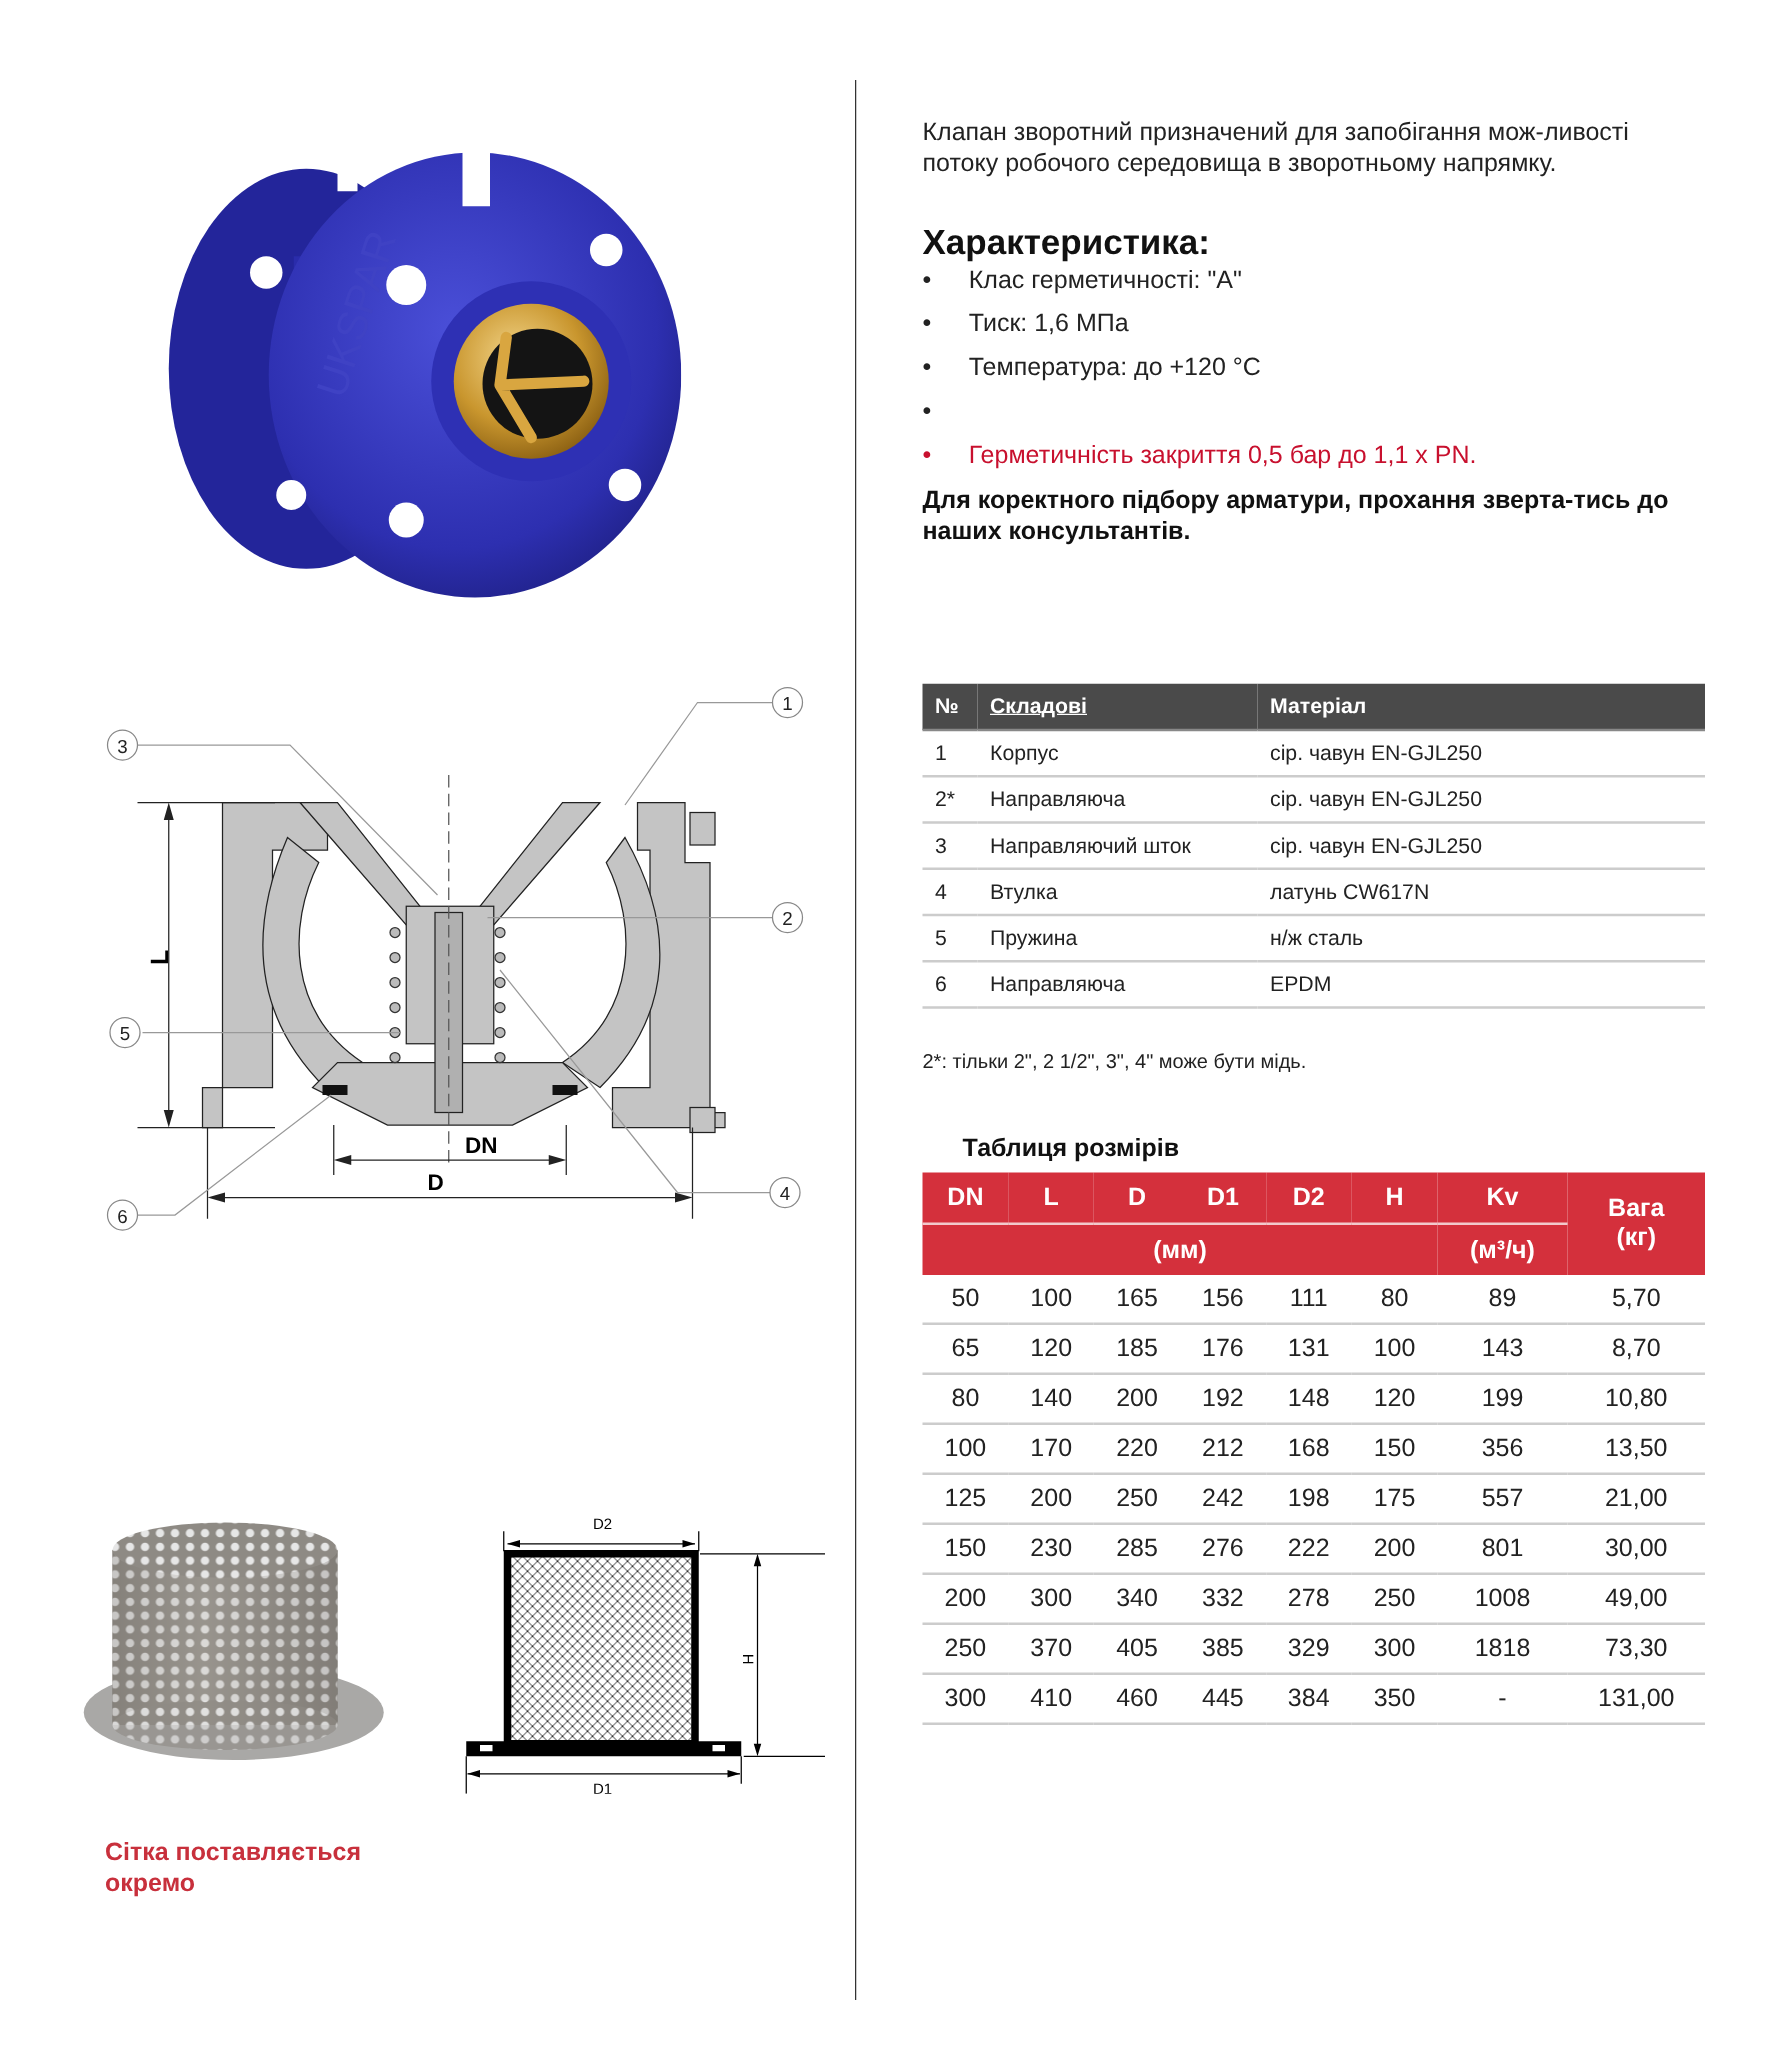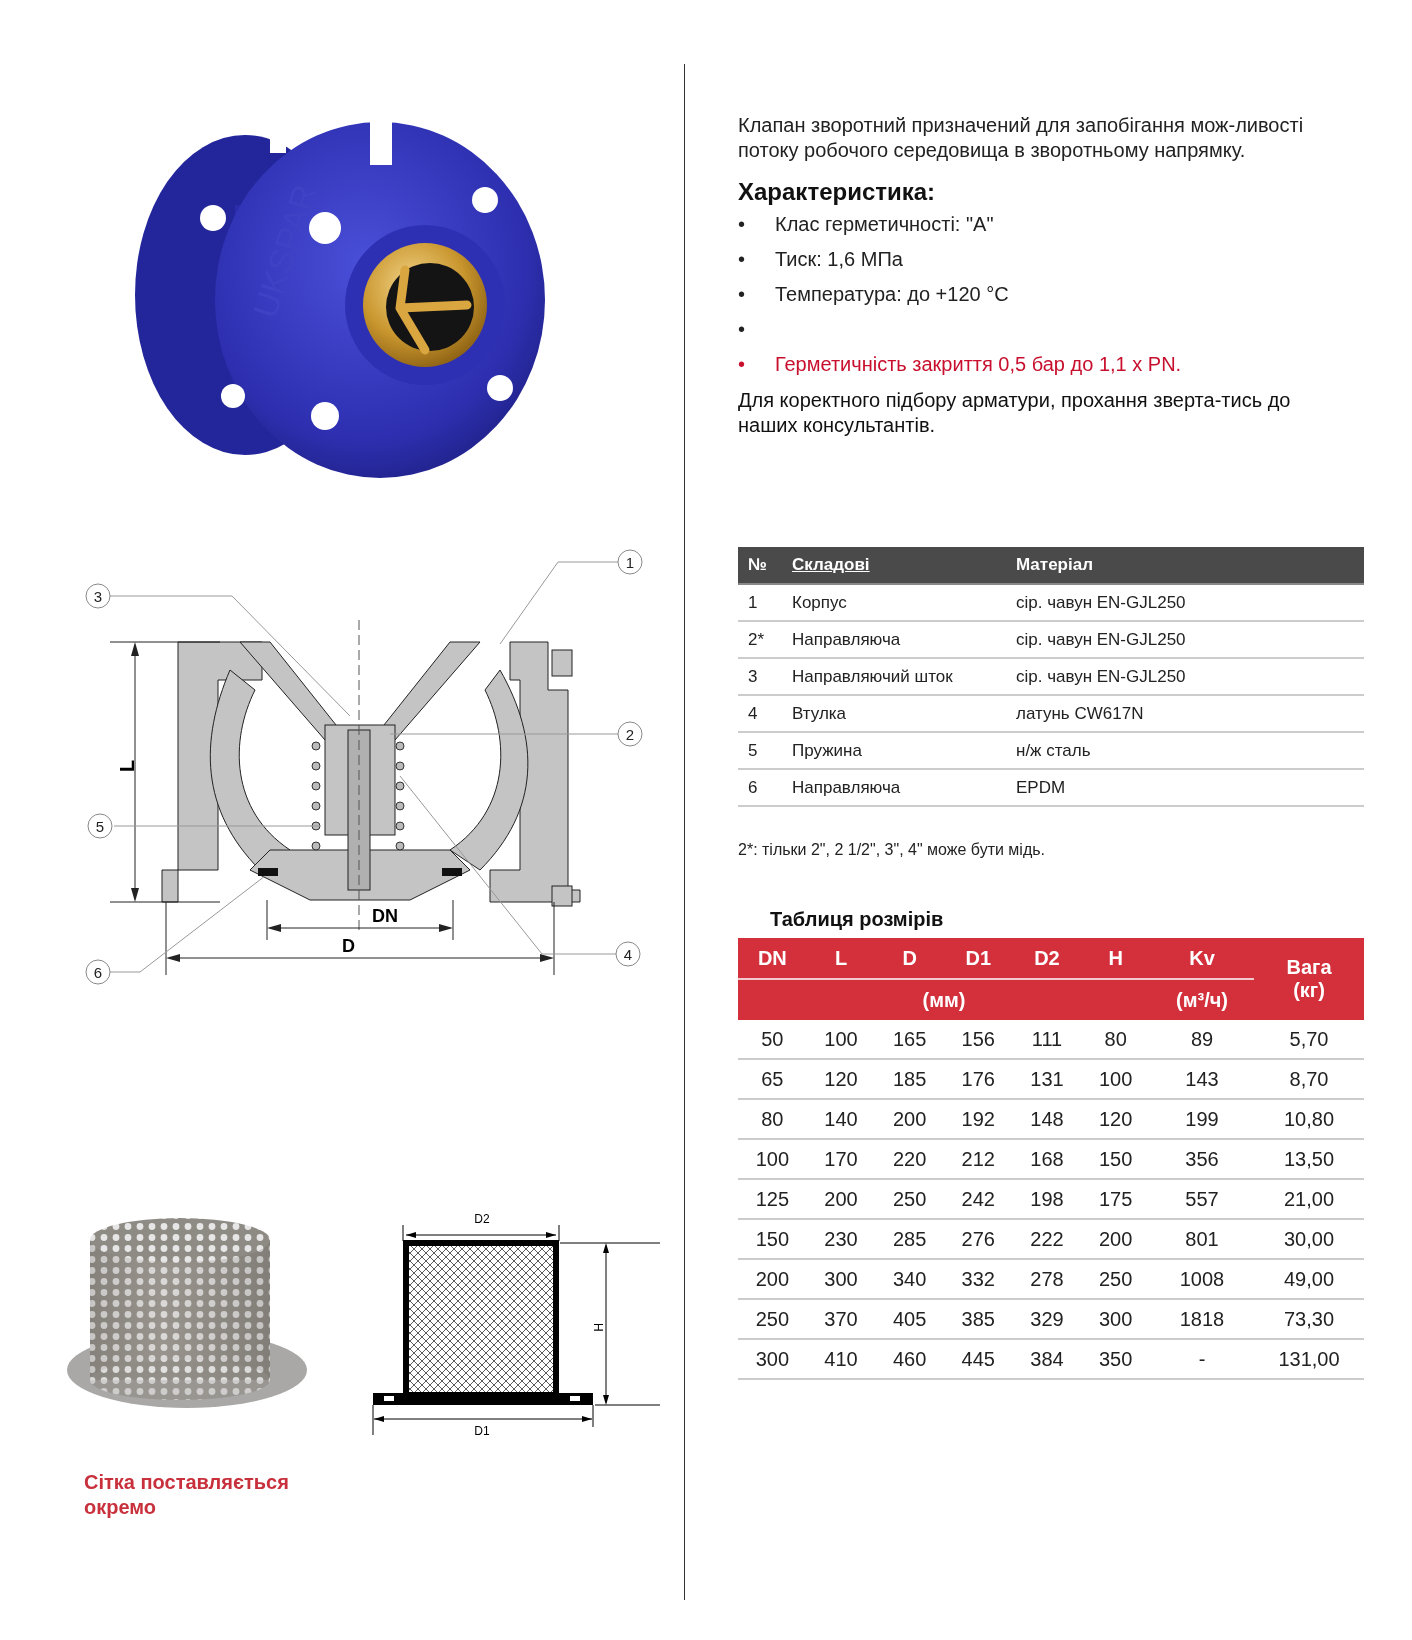--- a/index.html
+++ b/index.html
@@ -2,28 +2,28 @@
 <html><head>
 <meta charset="utf-8">
 <style>
   html, body { margin:0; padding:0; background:#fff; }
   body { width:1412px; height:1640px; position:relative; overflow:hidden;
          font-family:"Liberation Sans", "DejaVu Sans", sans-serif; color:#1a1a1a; }
   .abs { position:absolute; }
   .divider { left:684px; top:64px; width:1px; height:1536px; background:#333; }
 
   
-  .intro { left:738px; top:94px; width:600px; font-size:20px; line-height:25px; color:#222;margin-top:19px; }
-  .spec-title { left:738px; top:178px; font-size:24px; font-weight:bold; color:#111; }
+  .intro { left:738px; top:94px; width:600px; font-size:20px; line-height:25px; color:#222; }
+  .spec-title { left:738px; top:178px; font-size:28px; font-weight:bold; color:#111; }
   .spec-list { left:738px; top:212px; width:620px; margin:0; padding:0; list-style:none; }
   .spec-list li { position:relative; height:35px; font-size:20px; line-height:25px; color:#222; }
   .spec-list li .bul { position:absolute; left:0; top:0; width:20px; }
   .spec-list li .txt { position:absolute; left:37px; top:0; white-space:nowrap; }
   .spec-list li.red { color:#c8102e; }
-  .consult { left:738px; top:388px; width:610px; font-size:20px; line-height:25px; font-weight:normal; color:#111; }
+  .consult { left:738px; top:388px; width:610px; font-size:20px; line-height:25px; font-weight:bold; color:#111; }
 
   
   .parts { left:738px; top:547px; width:626px; border-collapse:collapse; font-size:17px; }
   .parts th { background:#4a4a4a; color:#fff; text-align:left; font-weight:bold; height:36px; padding:0 0 0 10px; border-bottom:2px solid #888; }
   .parts td { height:35px; padding:0 0 0 10px; border-bottom:2px solid #ccc; color:#222; }
   .parts .c1 { width:34px; } .parts .c2 { width:214px;text-decoration:underline; }
   .footnote { left:738px; top:841px; font-size:16px; color:#222; }
 
   
   .size-title { left:738px; top:908px; font-size:20px; font-weight:bold; color:#111;margin-left:32px; }

